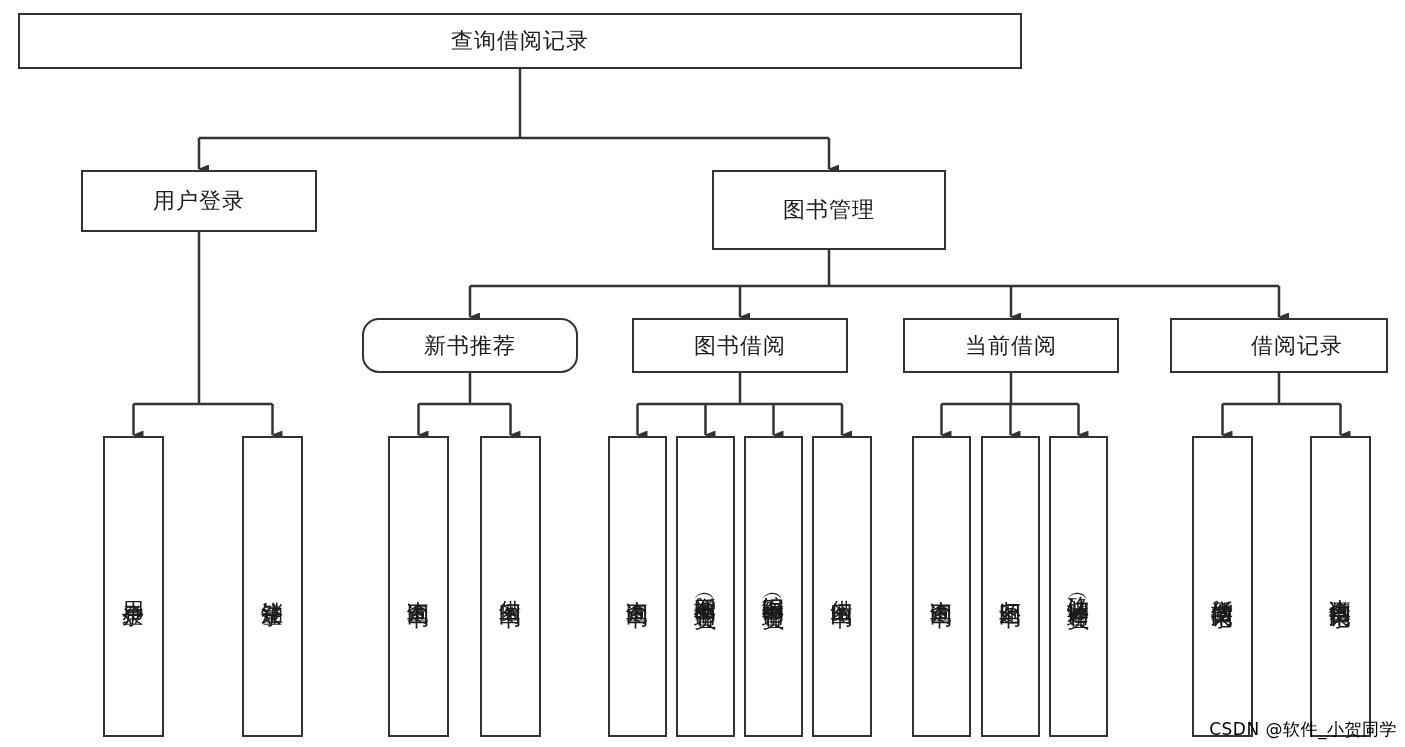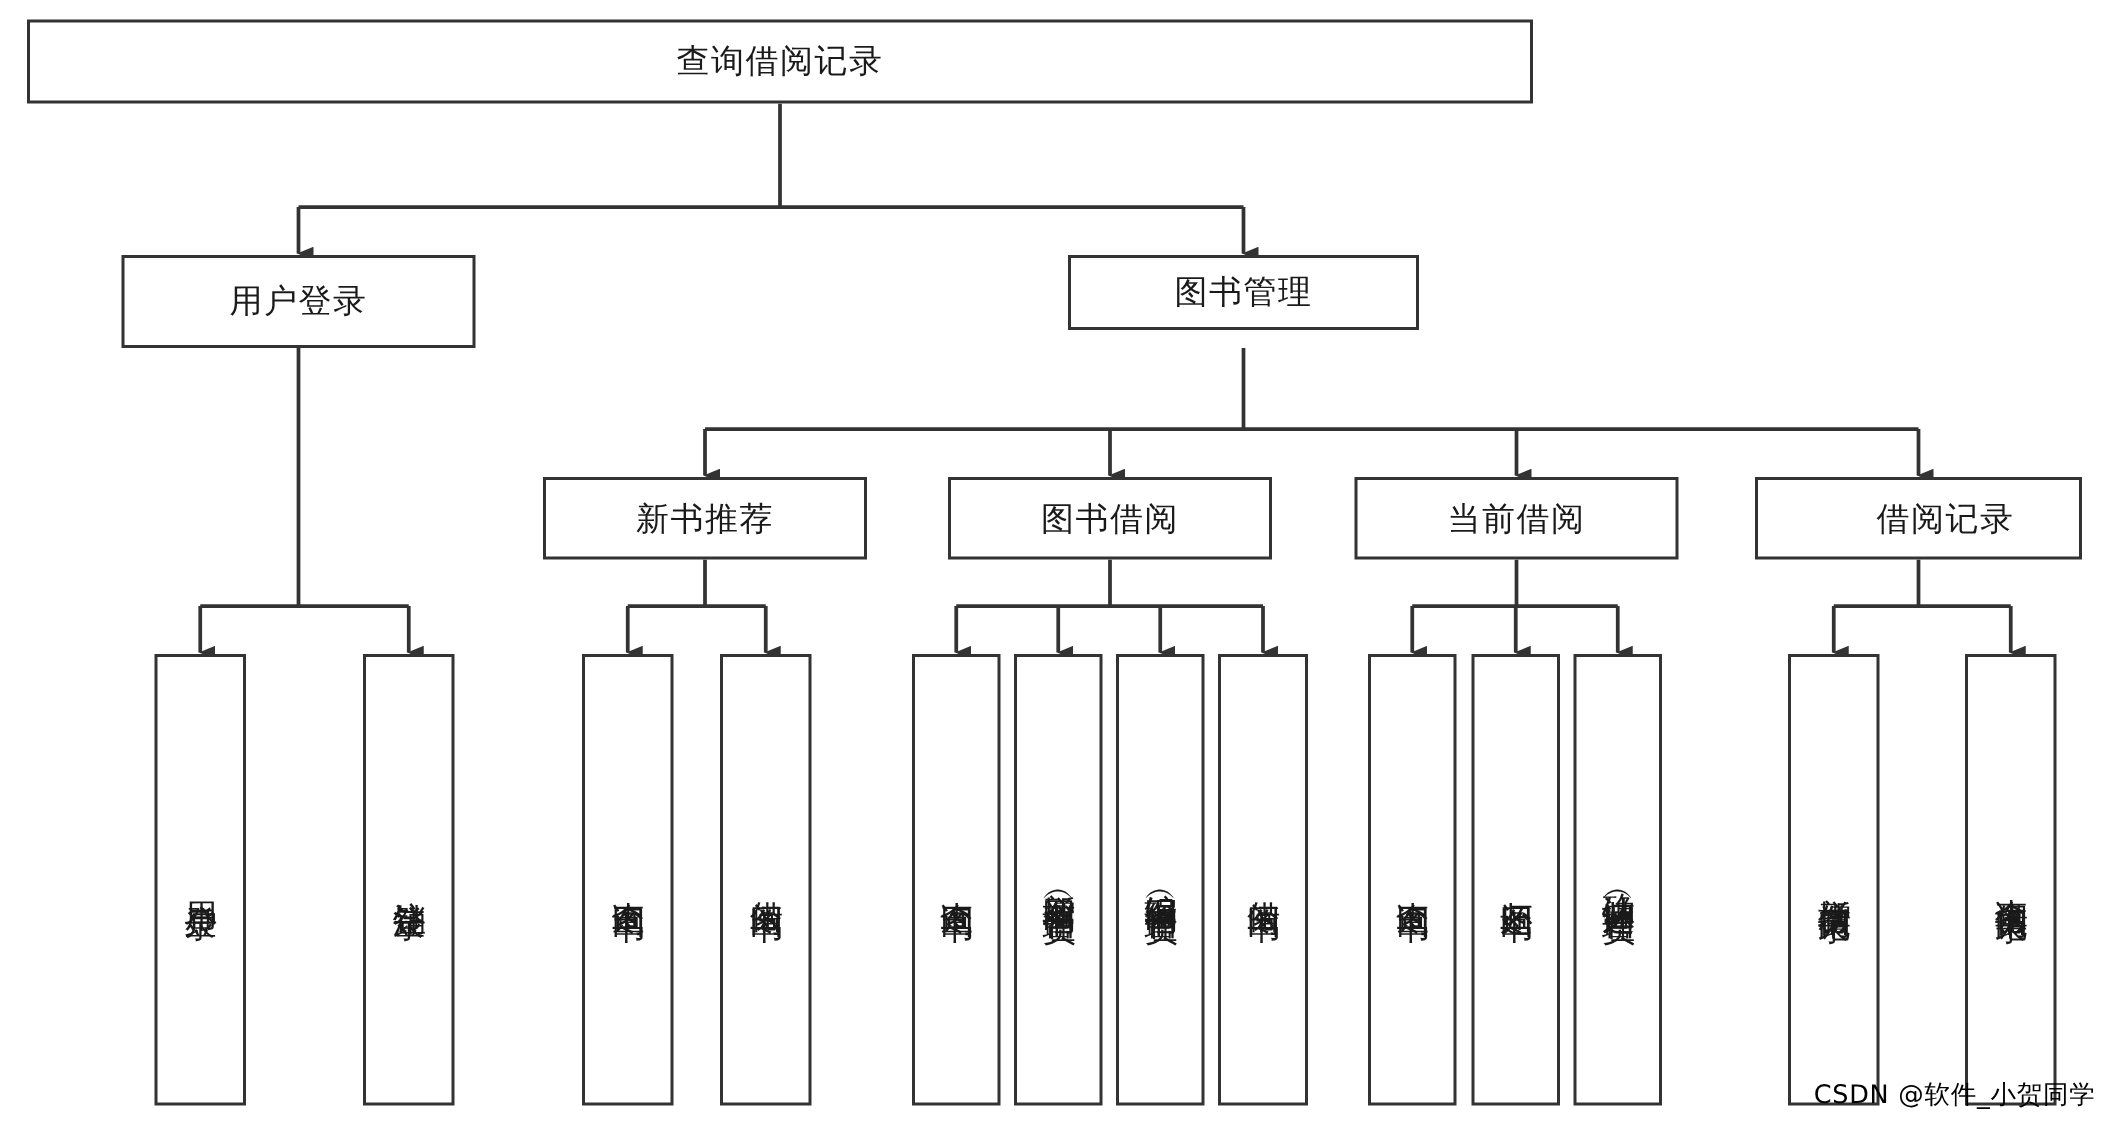--- a/index.html
+++ b/index.html
@@ -114,25 +114,25 @@
       </g>
   </svg>
 
   <div class="node horiz" style="left: 18px; top: 13px; width: 1004px; height: 56px;">
     <span>查询借阅记录</span>
   </div>
 
   <div class="node horiz" style="left: 81px; top: 170px; width: 236px; height: 62px;">
     <span>用户登录</span>
   </div>
-  <div class="node horiz" style="left: 712px; top: 170px; width: 234px; height: 50px; justify-content: center;">
+  <div class="node horiz" style="left: 712px; top: 170px; width: 234px; height: 80px; justify-content: center;">
     <span>图书管理</span>
   </div>
 
-  <div class="node horiz" style="left: 362px; top: 318px; width: 216px; height: 55px;">
+  <div class="node horiz" style="left: 362px; top: 318px; width: 216px; height: 55px; border-radius: 17px;">
     <span>新书推荐</span>
   </div>
   <div class="node horiz" style="left: 903px; top: 318px; width: 216px; height: 55px;">
     <span>当前借阅</span>
   </div>
   <div class="node horiz" style="left: 632px; top: 318px; width: 216px; height: 55px;">
     <span>图书借阅</span>
   </div>
   <div class="node horiz" style="left: 1170px; top: 318px; width: 218px; height: 55px; padding-left: 36px;">
     <span>借阅记录</span>

